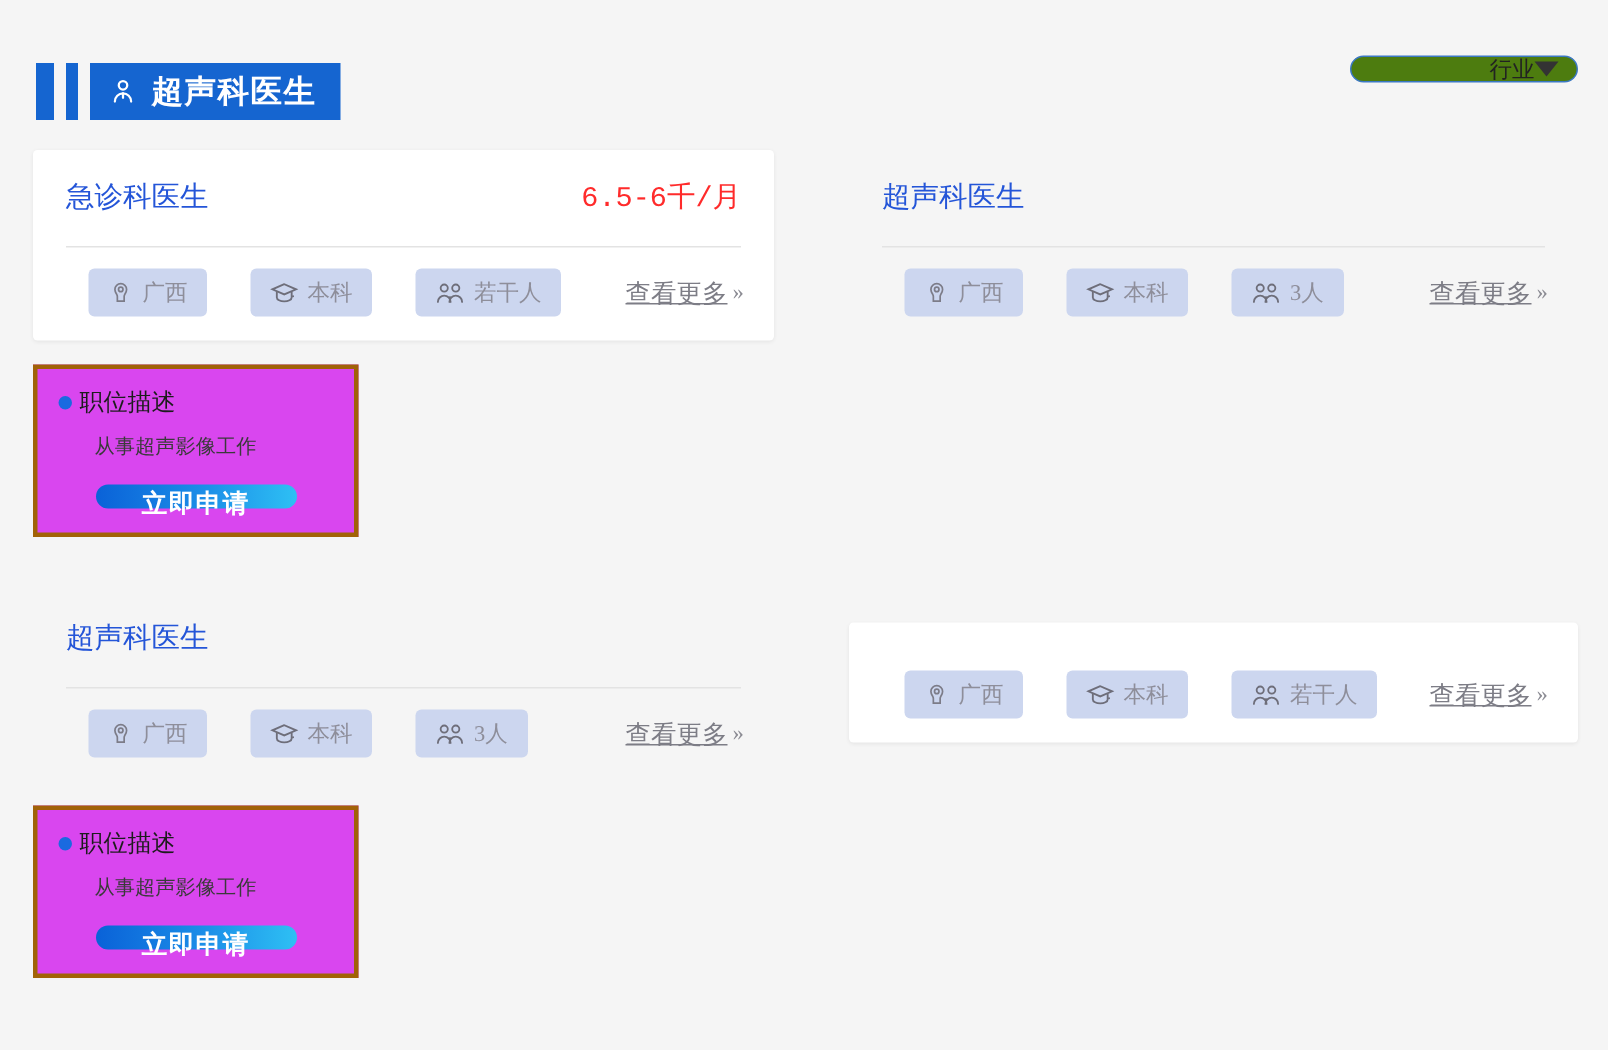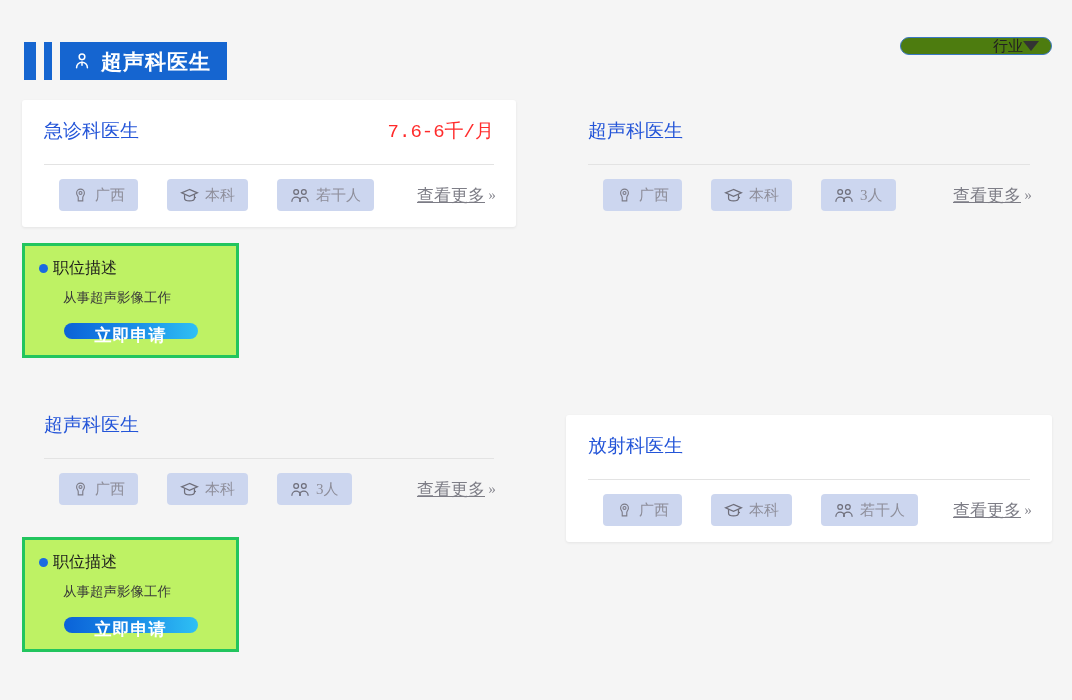--- a/index.html
+++ b/index.html
@@ -168,22 +168,22 @@
   .more-link .chev {
     font-size: 15px;
     letter-spacing: -2px;
     color: #8b8b93;
   }
 
   
   .desc-panel {
     box-sizing: border-box;
     width: 217px;
-    border: 3px solid #22c55e;
-    background: #bef264;
+    border: 3px solid #a16207;
+    background: #d946ef;
     padding: 12px 14px 16px 14px;
   }
   .desc-heading {
     display: flex;
     align-items: center;
     gap: 5px;
     font-size: 16px;
     color: #1c1c1c;
     font-family: "Liberation Serif", "DejaVu Serif", serif;
   }
@@ -242,21 +242,21 @@
     <span class="caret"></span>
   </div>
 </div>
 
 <div class="grid">
 
   <div class="col-left" style="top:0px;">
     <div class="job-card filled">
       <div class="job-head">
         <span class="job-title">急诊科医生</span>
-        <span class="job-salary">7.6-6千/月</span>
+        <span class="job-salary">6.5-6千/月</span>
       </div>
       <div class="job-meta">
         <span class="tag">
           <span>
             <svg width="17" height="17" viewBox="0 0 24 24" fill="none" stroke="#7c7c88" stroke-width="1.6">
               <path d="M12 3c-3 0-5.5 2.4-5.5 5.4 0 2 .9 3.2 1.7 4.6.4.7.6 1.3.6 2v4.5h6.4V15c0-.7.2-1.3.6-2 .8-1.4 1.7-2.6 1.7-4.6C17.5 5.4 15 3 12 3z"></path>
               <circle cx="12" cy="8.4" r="2.1"></circle>
             </svg>
           </span>
           <span class="tag-text">广西</span>
@@ -392,24 +392,20 @@
           <span class="tag-text">3人</span>
         </span>
         <span class="more-link">
           <span class="more-text">查看更多</span>
           <span class="chev">››</span>
         </span>
       </div>
     </div>
 
     <div class="job-card filled" style="margin-top:188px;">
-      <div class="job-head">
-        <span class="job-title">放射科医生</span>
-        <span class="job-salary"></span>
-      </div>
       <div class="job-meta">
         <span class="tag">
           <span>
             <svg width="17" height="17" viewBox="0 0 24 24" fill="none" stroke="#7c7c88" stroke-width="1.6">
               <path d="M12 3c-3 0-5.5 2.4-5.5 5.4 0 2 .9 3.2 1.7 4.6.4.7.6 1.3.6 2v4.5h6.4V15c0-.7.2-1.3.6-2 .8-1.4 1.7-2.6 1.7-4.6C17.5 5.4 15 3 12 3z"></path>
               <circle cx="12" cy="8.4" r="2.1"></circle>
             </svg>
           </span>
           <span class="tag-text">广西</span>
         </span>

